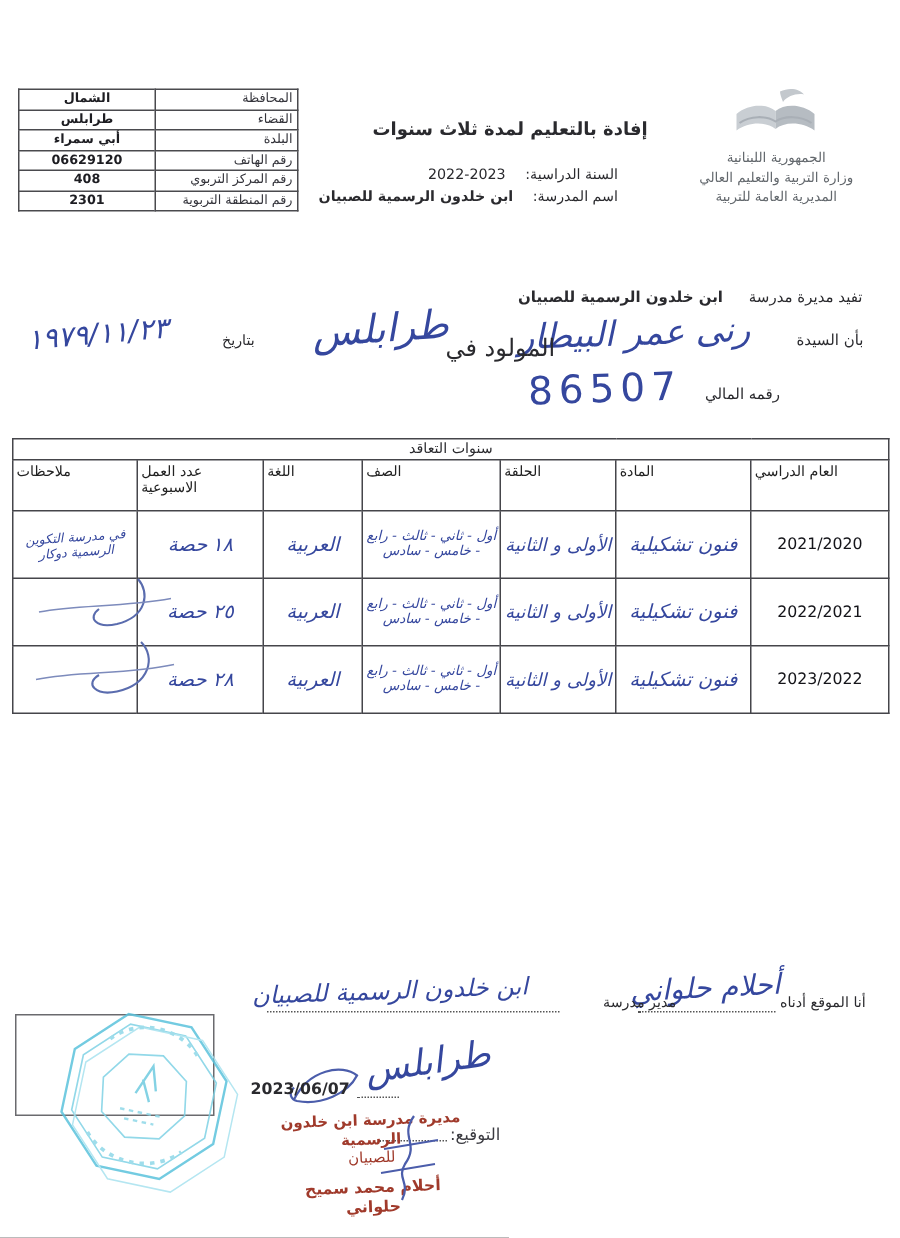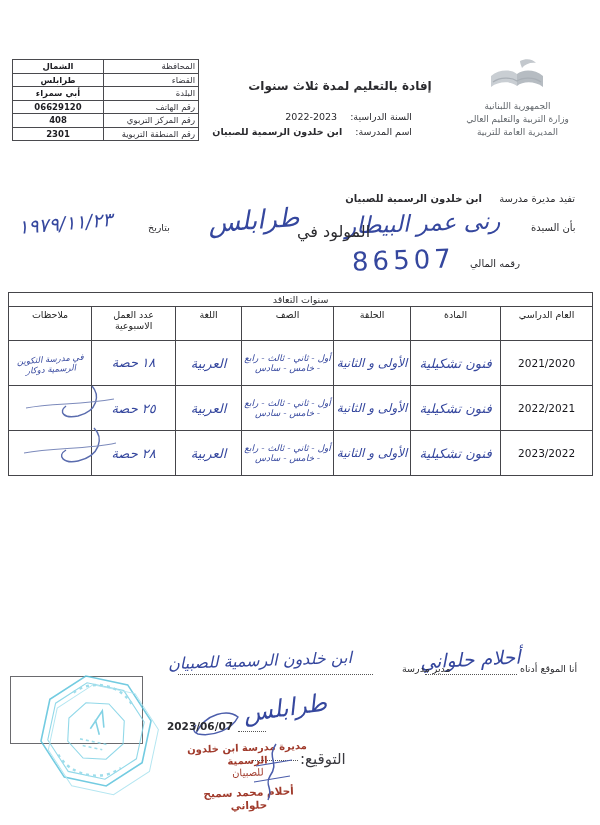--- a/index.html
+++ b/index.html
@@ -22,21 +22,21 @@
   .info-table td{
     border:1px solid #4a4a4e; font-size:8.5px; padding:0 3px;
     height:12.5px; vertical-align:middle;
   }
   .info-table td.lbl{width:88px; text-align:right; color:#33333a;}
   .info-table td.val{width:84px; text-align:center; font-weight:bold; color:#1d1d22;}
   
   .ctable{border-collapse:collapse; table-layout:fixed; direction:rtl; width:584px;}
   .ctable td{border:1px solid #45454a; padding:1px 2px; overflow:hidden;}
   .ctable .ttl{height:13px; text-align:center; font-size:9.5px; padding:0;}
-  .ctable .hdr{height:30px; text-align:center; vertical-align:top; font-size:9.5px; padding-top:2px; color:#222;}
+  .ctable .hdr{height:30px; text-align:left; vertical-align:top; font-size:9.5px; padding-top:2px; color:#222;}
   .ctable .row td{height:42px; text-align:center; vertical-align:middle;}
   .ctable .year{font-weight:normal; font-size:10.5px; color:#15151a;margin-top:36px;}
   .dots{border-bottom:1.5px dotted #555; display:inline-block;}
   .redstamp{color:#a03a2b; text-align:center; line-height:1.25;}
 </style>
 </head>
 <body>
 
 <div class="page">
 
@@ -186,21 +186,21 @@
 
   <span class="abs hand" style="left:243px; top:694px; font-size:24px; transform:rotate(-8deg);">طرابلس</span>
   <div class="abs" style="left:188px; top:703px; width:62px; height:40px;">
     <svg width="62" height="40" viewBox="0 0 62 40">
       <path d="M8,30 C18,10 40,6 50,14 C44,26 26,34 10,31 C6,30 4,26 8,22" stroke="#4b5dab" stroke-width="1.5" fill="none"></path>
     </svg>
   </div>
   <span class="abs dots" style="left:238px; top:731px; width:28px;"></span>
   <span class="abs printed" style="left:167px; top:720px; font-size:10.5px; font-weight:bold; direction:ltr;">2023/06/07</span>
 
-  <span class="abs printed" style="left:300px; top:750px; font-size:15px; color:#3a3a40;">التوقيع:</span>
+  <span class="abs printed" style="left:300px; top:750px; font-size:11px; color:#3a3a40;">التوقيع:</span>
   <span class="abs dots" style="left:252px; top:760px; width:46px;"></span>
 
   <div class="abs redstamp" style="left:183px; top:742px; width:130px; transform:rotate(-2deg);">
     <div style="font-size:10px; font-weight:bold;">مديرة مدرسة ابن خلدون الرسمية</div>
     <div style="font-size:10px;">للصبيان</div>
     <div style="font-size:10.5px; font-weight:bold; margin-top:6px;">أحلام محمد سميح حلواني</div>
   </div>
   <div class="abs" style="left:252px; top:742px; width:45px; height:60px;">
     <svg width="45" height="60" viewBox="0 0 45 60">
       <path d="M24,2 C14,16 28,20 18,34 C12,44 22,46 16,58" stroke="#4b5dab" stroke-width="1.5" fill="none"></path>

